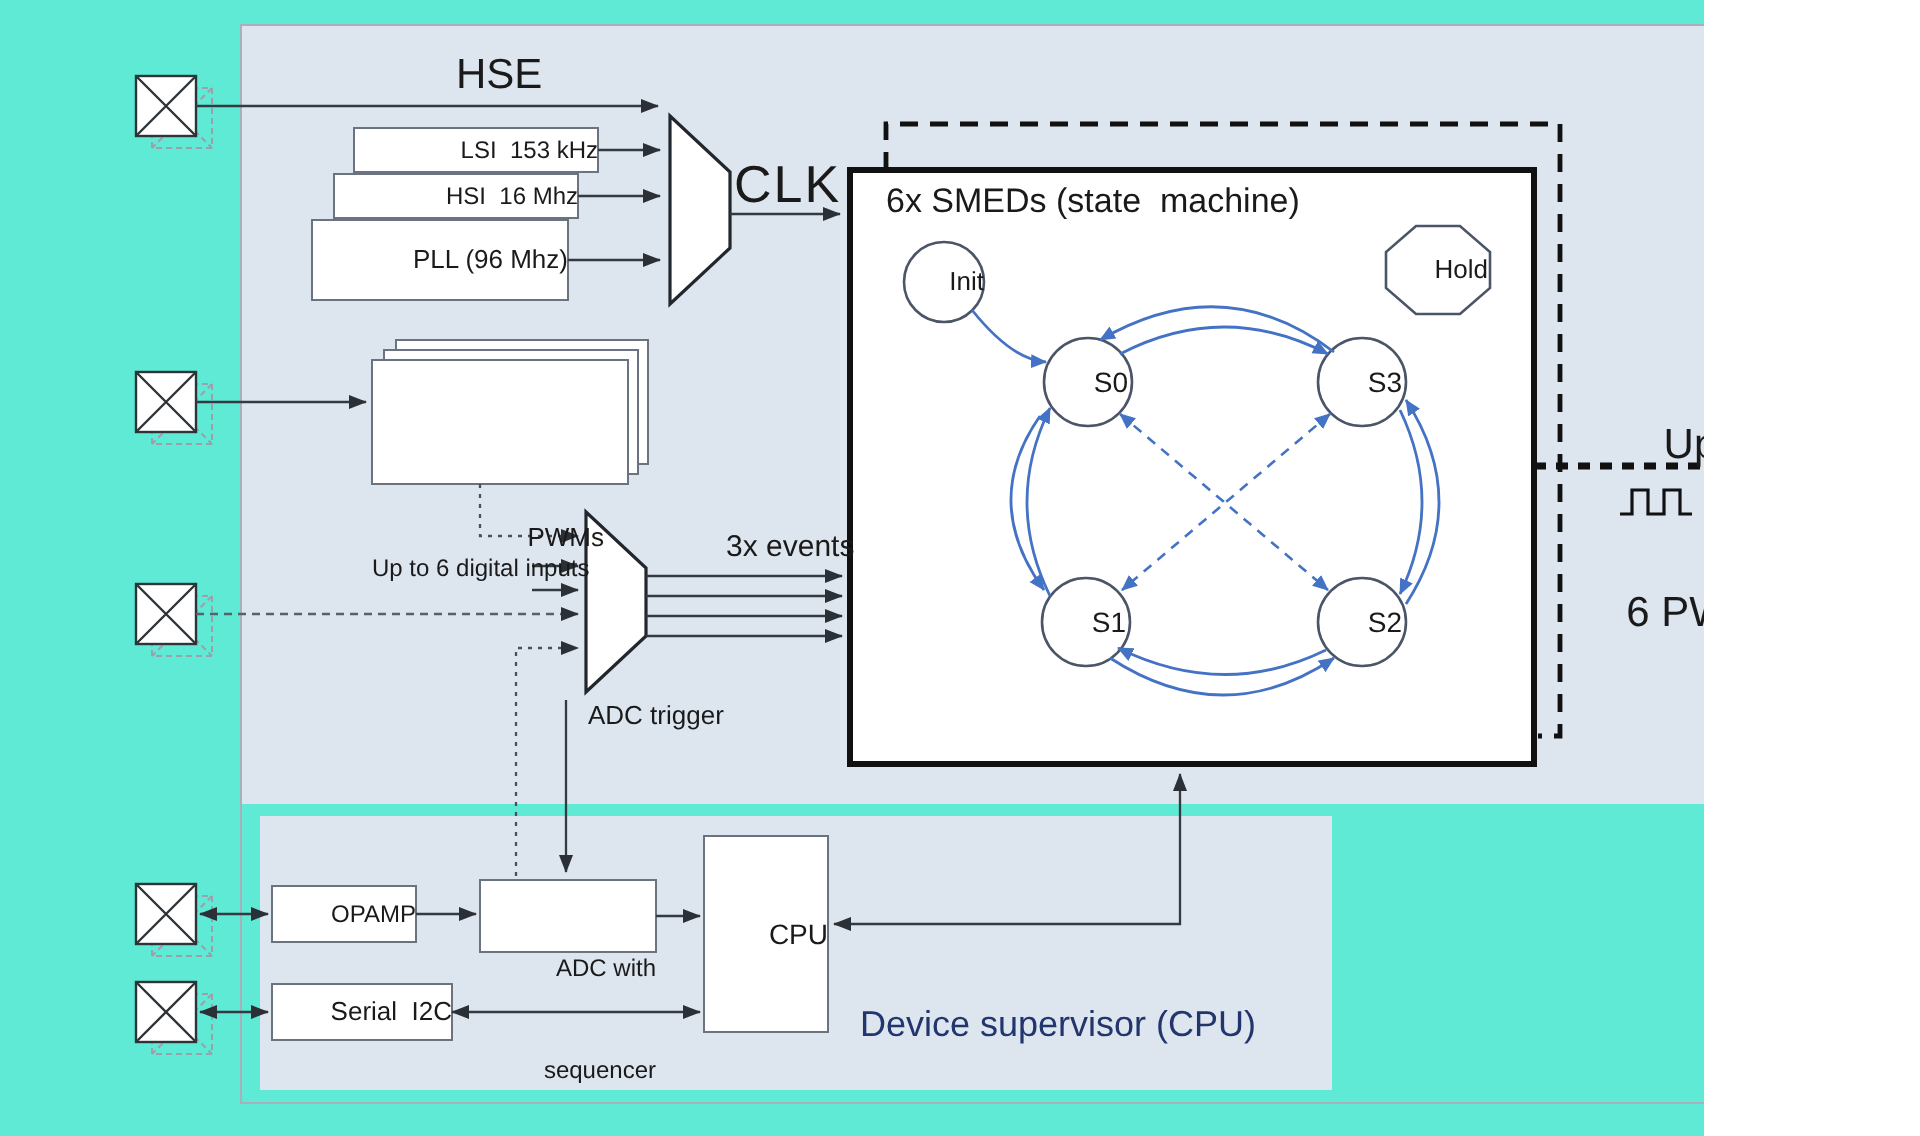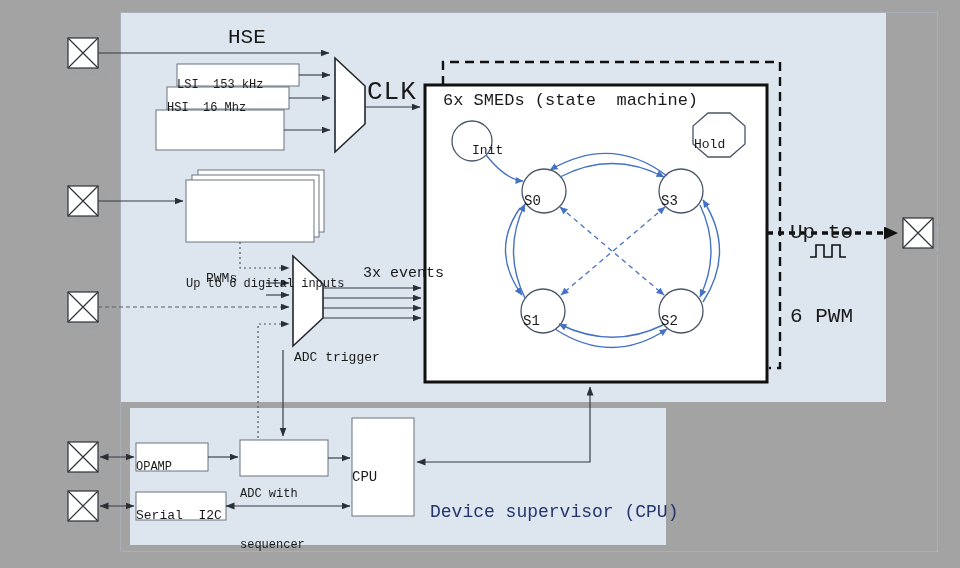--- a/index.html
+++ b/index.html
@@ -1,23 +1,23 @@
 <!DOCTYPE html>
 <html><head>
 <meta charset="utf-8">
 <style>
   * { margin:0; padding:0; box-sizing:border-box; }
   html,body { background:#ffffff; }
   .stage {
-    position:relative; width:960px; height:568px; background:#a3a3a3;
-    font-family:Liberation Mono, monospace; color:#1a1a1a; overflow:hidden;
+    position:relative; width:852px; height:568px; background:#5eead4;
+    font-family:Liberation Sans, sans-serif; color:#1a1a1a; overflow:hidden;
   }
   .stage svg { position:absolute; left:0; top:0; }
   .t { position:absolute; white-space:pre; line-height:1.2; }
-  .c { text-align:left;margin-top:10px; }
+  .c { text-align:right; }
   .blue { color:#23356d; }
   .s12 { font-size:12px; }
   .s13 { font-size:13px; }
   .s14 { font-size:14px; }
   .s15 { font-size:15px; }
   .s17 { font-size:17px; }
   .s18 { font-size:18px; }
   .s19 { font-size:19px; }
   .s21 { font-size:21px; }
   .s26 { font-size:26px; letter-spacing:1px; }
@@ -158,20 +158,21 @@
     <path d="M328,458 H350" class="wire" marker-end="url(#mA)"></path>
     <path d="M100,506 H134" class="wire" marker-start="url(#mA)" marker-end="url(#mA)"></path>
     <path d="M226,506 H350" class="wire" marker-start="url(#mA)" marker-end="url(#mA)"></path>
     <path d="M417,462 H590 V387" class="wire" marker-start="url(#mA)" marker-end="url(#mA)"></path>
   </svg>
 
   <div class="t s21" style="left:228px; top:25px;">HSE</div>
 
   <div class="t s12 c" style="left:177px; top:64px; width:122px; line-height:22px;">LSI  153 kHz</div>
   <div class="t s12 c" style="left:167px; top:87px; width:122px; line-height:22px;">HSI  16 Mhz</div>
+  <div class="t s13 c" style="left:156px; top:110px; width:128px; line-height:40px;">PLL (96 Mhz)</div>
   <div class="t s26" style="left:367px; top:77px;">CLK</div>
 
   <div class="t s17" style="left:443px; top:91px;">6x SMEDs (state  machine)</div>
   <div class="t s13 c" style="left:452px; top:133px; width:40px;padding-left:20px;">Init</div>
   <div class="t s13 c" style="left:694px; top:127px; width:50px;">Hold</div>
   <div class="t s14 c" style="left:524px; top:183px; width:40px;">S0</div>
   <div class="t s14 c" style="left:661px; top:183px; width:40px;">S3</div>
   <div class="t s14 c" style="left:523px; top:303px; width:40px;">S1</div>
   <div class="t s14 c" style="left:661px; top:303px; width:40px;">S2</div>
 

